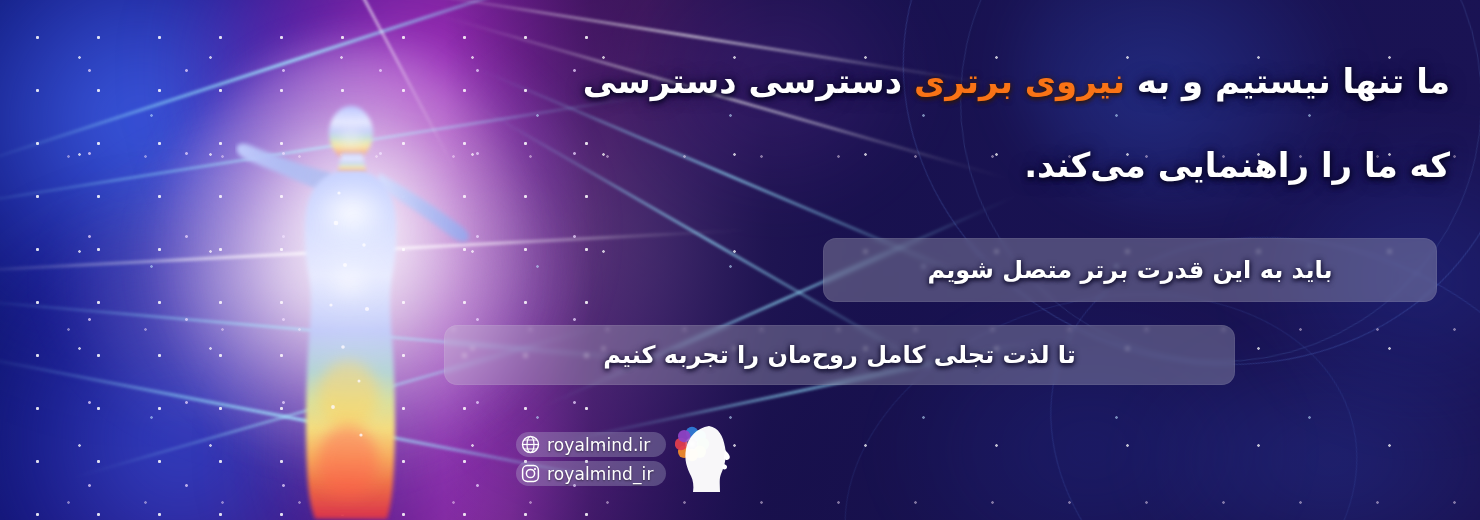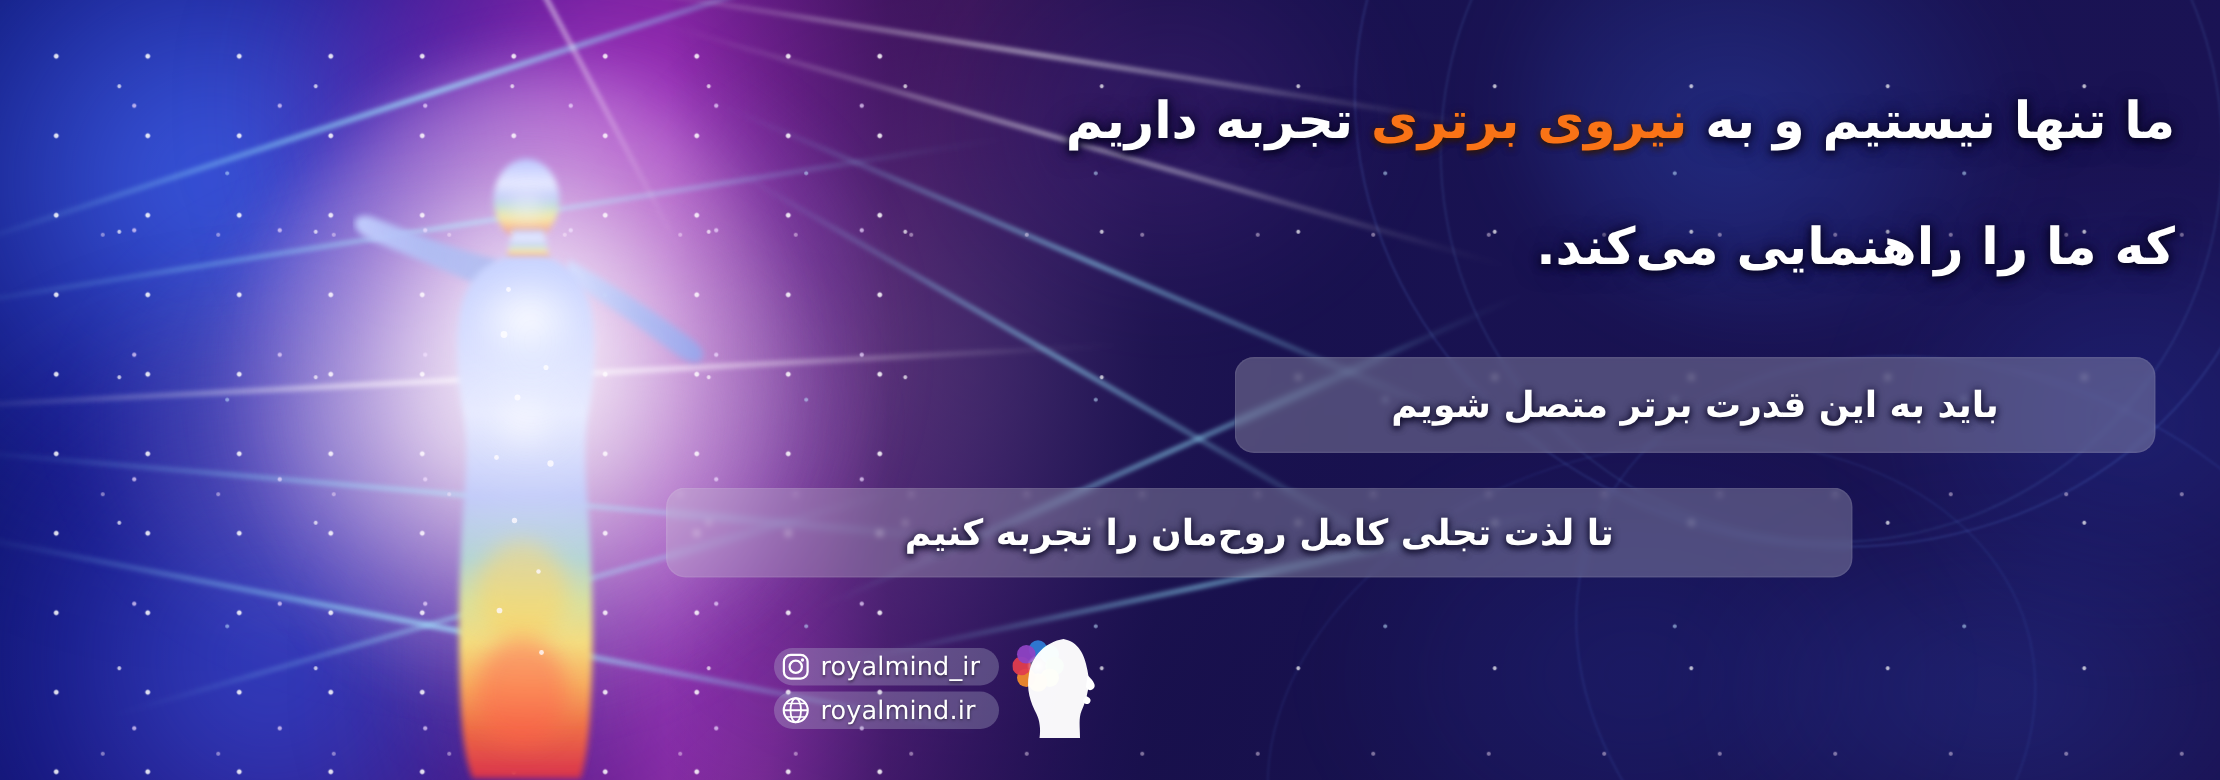--- a/index.html
+++ b/index.html
@@ -293,21 +293,21 @@
           <circle cx="108" cy="252" r="1.8"></circle>
         <circle cx="124" cy="286" r="1.5"></circle>
           <circle cx="98" cy="312" r="1.9"></circle>
         <circle cx="126" cy="340" r="1.6"></circle>
           <circle cx="104" cy="98" r="1.6"></circle>
       </g>
     </svg>
   </div>
 
   <div class="headline" id="headline-1">
-    <span>ما تنها نیستیم و به </span><span class="hl-accent">نیروی برتری</span><span> تجربه داریم</span>
+    <span>ما تنها نیستیم و به </span><span class="hl-accent">نیروی برتری</span><span> دسترسی دسترسی</span>
   </div>
   <div class="headline" id="headline-2">که ما را راهنمایی می‌کند.</div>
 
   <div class="pill" id="pill-1">
     <span>باید به این قدرت برتر متصل شویم</span>
   </div>
   <div class="pill" id="pill-2">
     <span>تا لذت تجلی کامل روح‌مان را تجربه کنیم</span>
   </div>
 
@@ -348,35 +348,35 @@
 
         <path d="M50 26 C54 30 56 33 54 35 C52 37 50 36 49 34 Z" fill="#ffffff"></path>
         <path d="M49 40 C52 41 53 43 51 45 C49 46 47 45 47 43 Z" fill="#ffffff"></path>
       </svg>
     </div>
 
     <div class="badges">
 
       <div class="badge">
         <svg width="19" height="19" viewBox="0 0 19 19">
-          <rect x="1.6" y="1.6" width="15.8" height="15.8" rx="4.6" fill="none" stroke="#fff" stroke-width="1.5"></rect>
-          <circle cx="9.5" cy="9.5" r="4.1" fill="none" stroke="#fff" stroke-width="1.5"></circle>
-          <circle cx="14" cy="5" r="1.1" fill="#fff"></circle>
-        </svg>
-        <span>royalmind_ir</span>
-      </div>
-
-      <div class="badge">
-        <svg width="19" height="19" viewBox="0 0 19 19">
           <circle cx="9.5" cy="9.5" r="8" fill="none" stroke="#fff" stroke-width="1.4"></circle>
           <ellipse cx="9.5" cy="9.5" rx="3.5" ry="8" fill="none" stroke="#fff" stroke-width="1.2"></ellipse>
           <line x1="1.5" y1="9.5" x2="17.5" y2="9.5" stroke="#fff" stroke-width="1.2"></line>
           <line x1="3" y1="5" x2="16" y2="5" stroke="#fff" stroke-width="1"></line>
           <line x1="3" y1="14" x2="16" y2="14" stroke="#fff" stroke-width="1"></line>
         </svg>
         <span>royalmind.ir</span>
       </div>
 
+      <div class="badge">
+        <svg width="19" height="19" viewBox="0 0 19 19">
+          <rect x="1.6" y="1.6" width="15.8" height="15.8" rx="4.6" fill="none" stroke="#fff" stroke-width="1.5"></rect>
+          <circle cx="9.5" cy="9.5" r="4.1" fill="none" stroke="#fff" stroke-width="1.5"></circle>
+          <circle cx="14" cy="5" r="1.1" fill="#fff"></circle>
+        </svg>
+        <span>royalmind_ir</span>
+      </div>
+
     </div>
   </div>
 
   <div class="corner-mask"></div>
 </div>
 
 </body></html>

